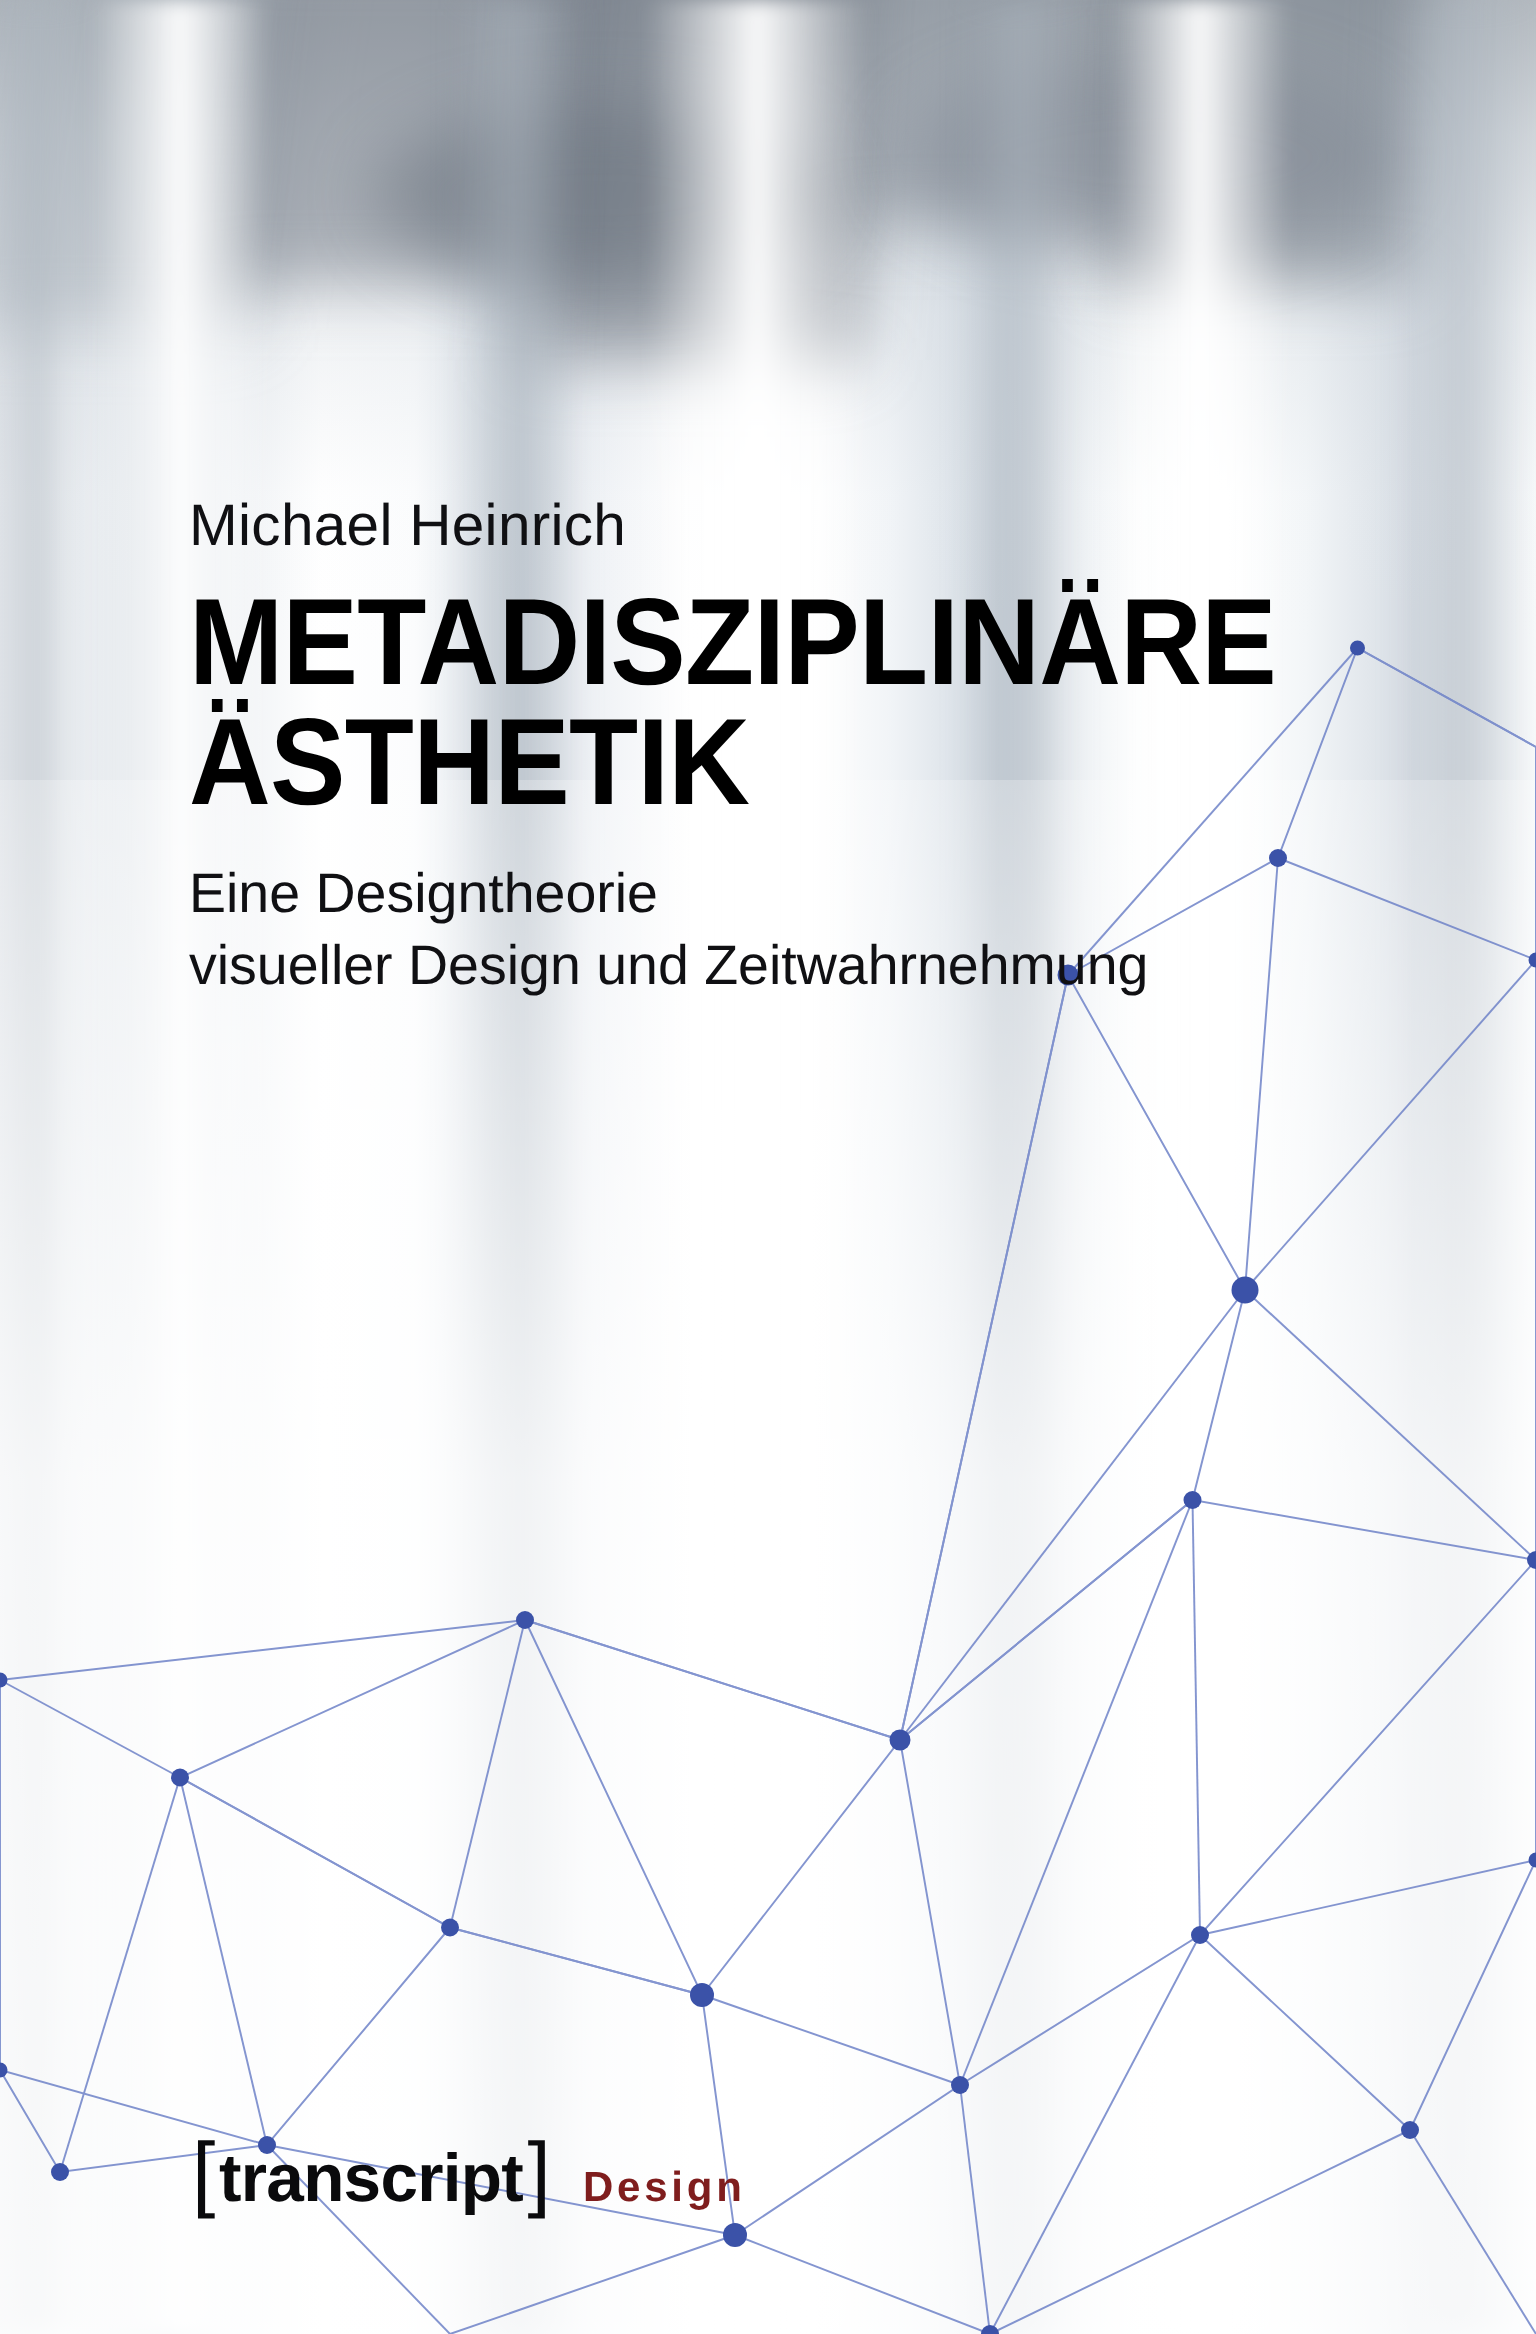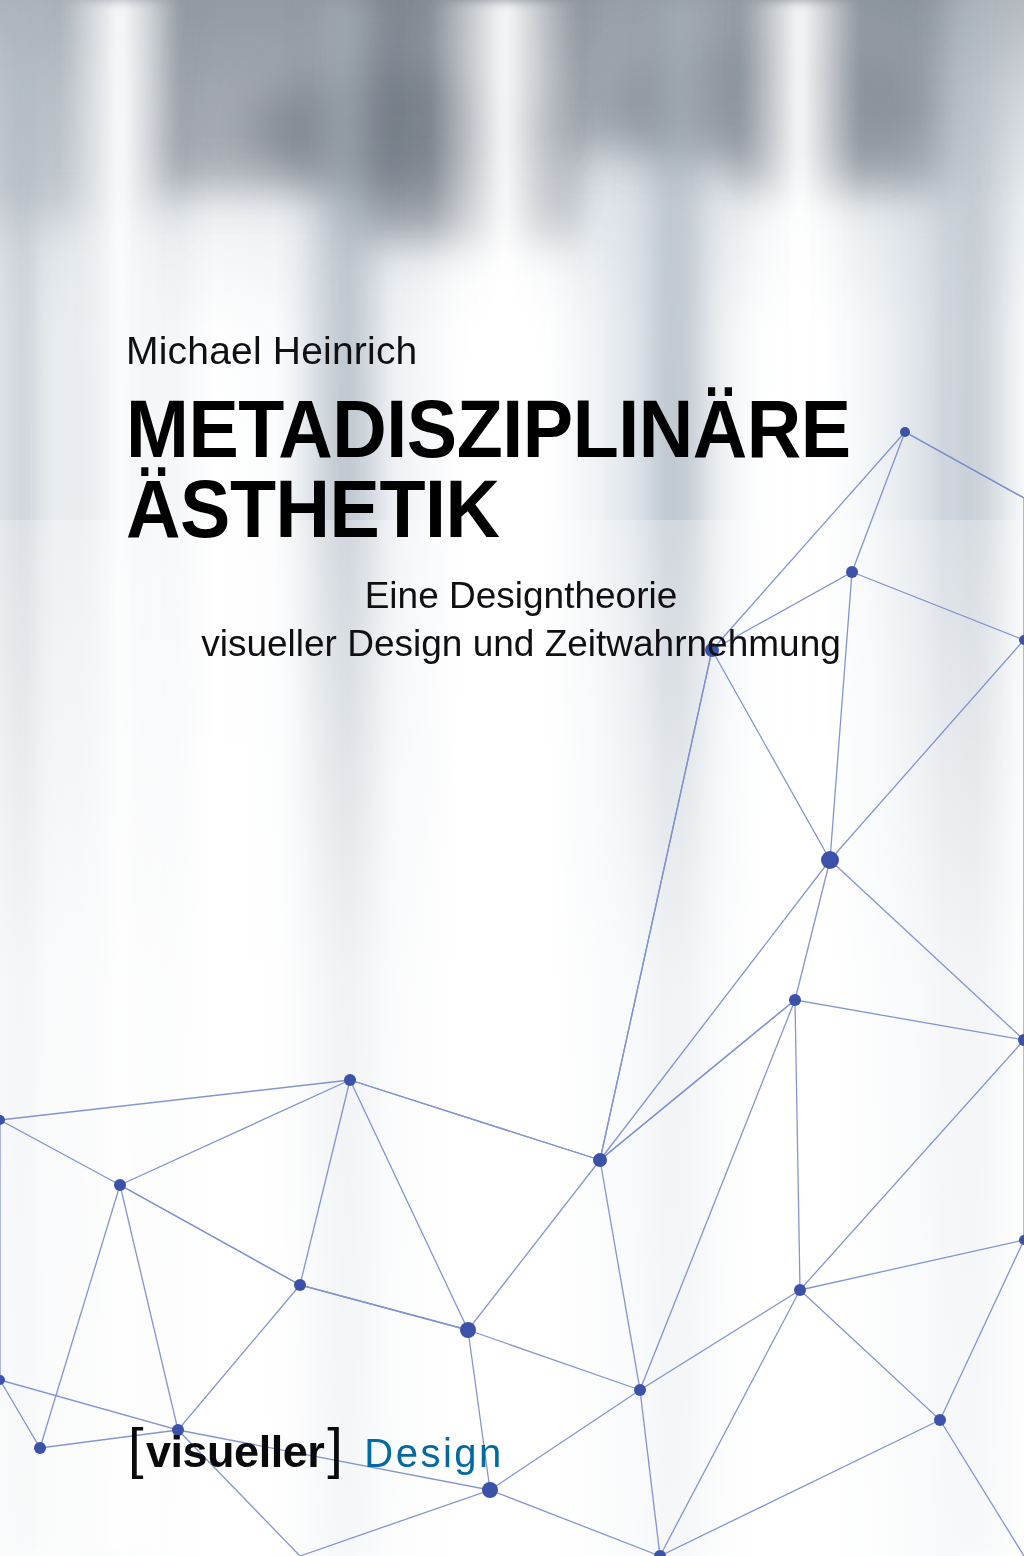--- a/index.html
+++ b/index.html
@@ -138,21 +138,20 @@
     transform: scaleX(0.92);
     transform-origin: left top;
   }
   .title .line { display: block; }
   .subtitle {
     font-size: 37px;
     font-weight: 400;
     color: #101013;
     line-height: 1.32;
     margin: 0;
-    text-align: center;
   }
   .subtitle .line { display: block; }
 
   
   .logo-row {
     position: absolute;
     left: 128px;
     bottom: 78px;
     display: flex;
     align-items: baseline;
@@ -167,23 +166,23 @@
     letter-spacing: -0.5px;
   }
   .bracket {
     font-size: 56px;
     font-weight: 400;
     line-height: 0.8;
     color: #0a0a0c;
   }
   .logo-word { padding: 0 3px; }
   .series {
-    font-size: 40px;
-    font-weight: 400;
-    color: #0369a1;
+    font-size: 28px;
+    font-weight: 700;
+    color: #7f1d1d;
     letter-spacing: 2.5px;
   }
 </style>
 </head>
 <body>
 
 <div id="cover">
 
   <div class="photo-layer"></div>
   <div class="slab s5"></div>
@@ -285,19 +284,19 @@
     </h1>
     <p class="subtitle">
       <span class="line">Eine Designtheorie</span>
       <span class="line">visueller Design und Zeitwahrnehmung</span>
     </p>
   </div>
 
   <div class="logo-row">
     <span class="logo-mark">
       <span class="bracket">[</span>
-      <span class="logo-word">visueller</span>
+      <span class="logo-word">transcript</span>
       <span class="bracket">]</span>
     </span>
     <span class="series">Design</span>
   </div>
 
 </div>
 
 </body></html>

